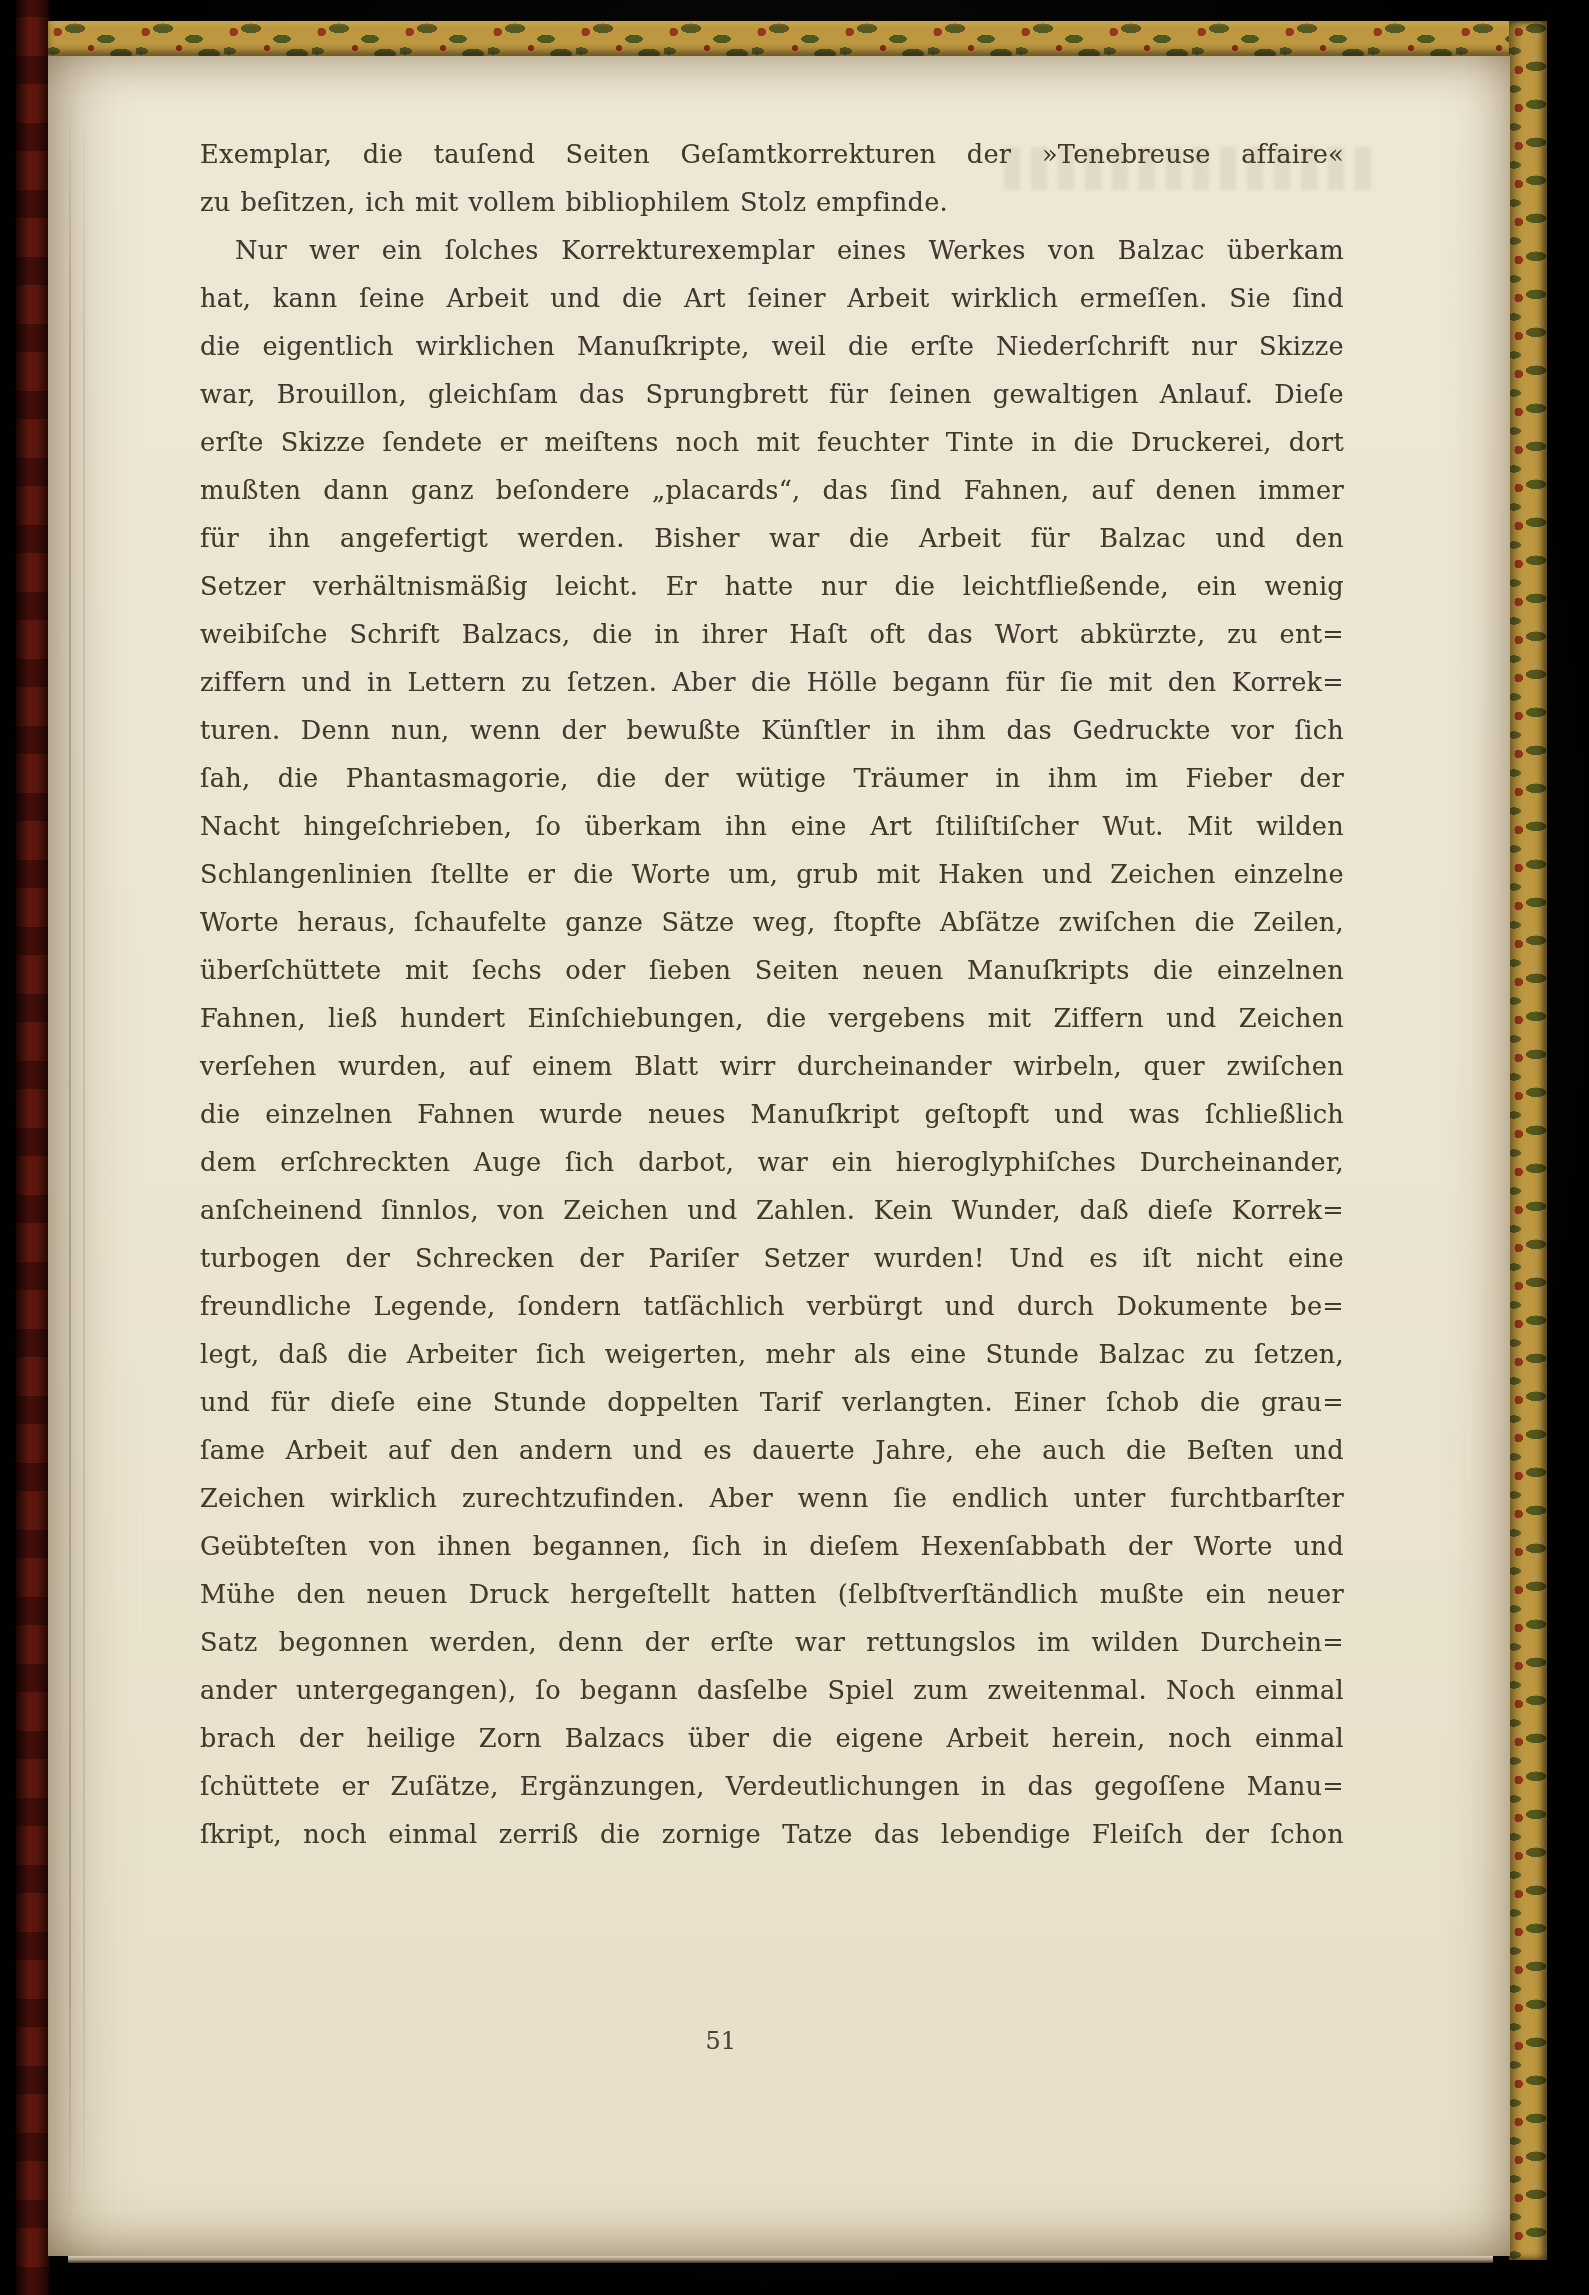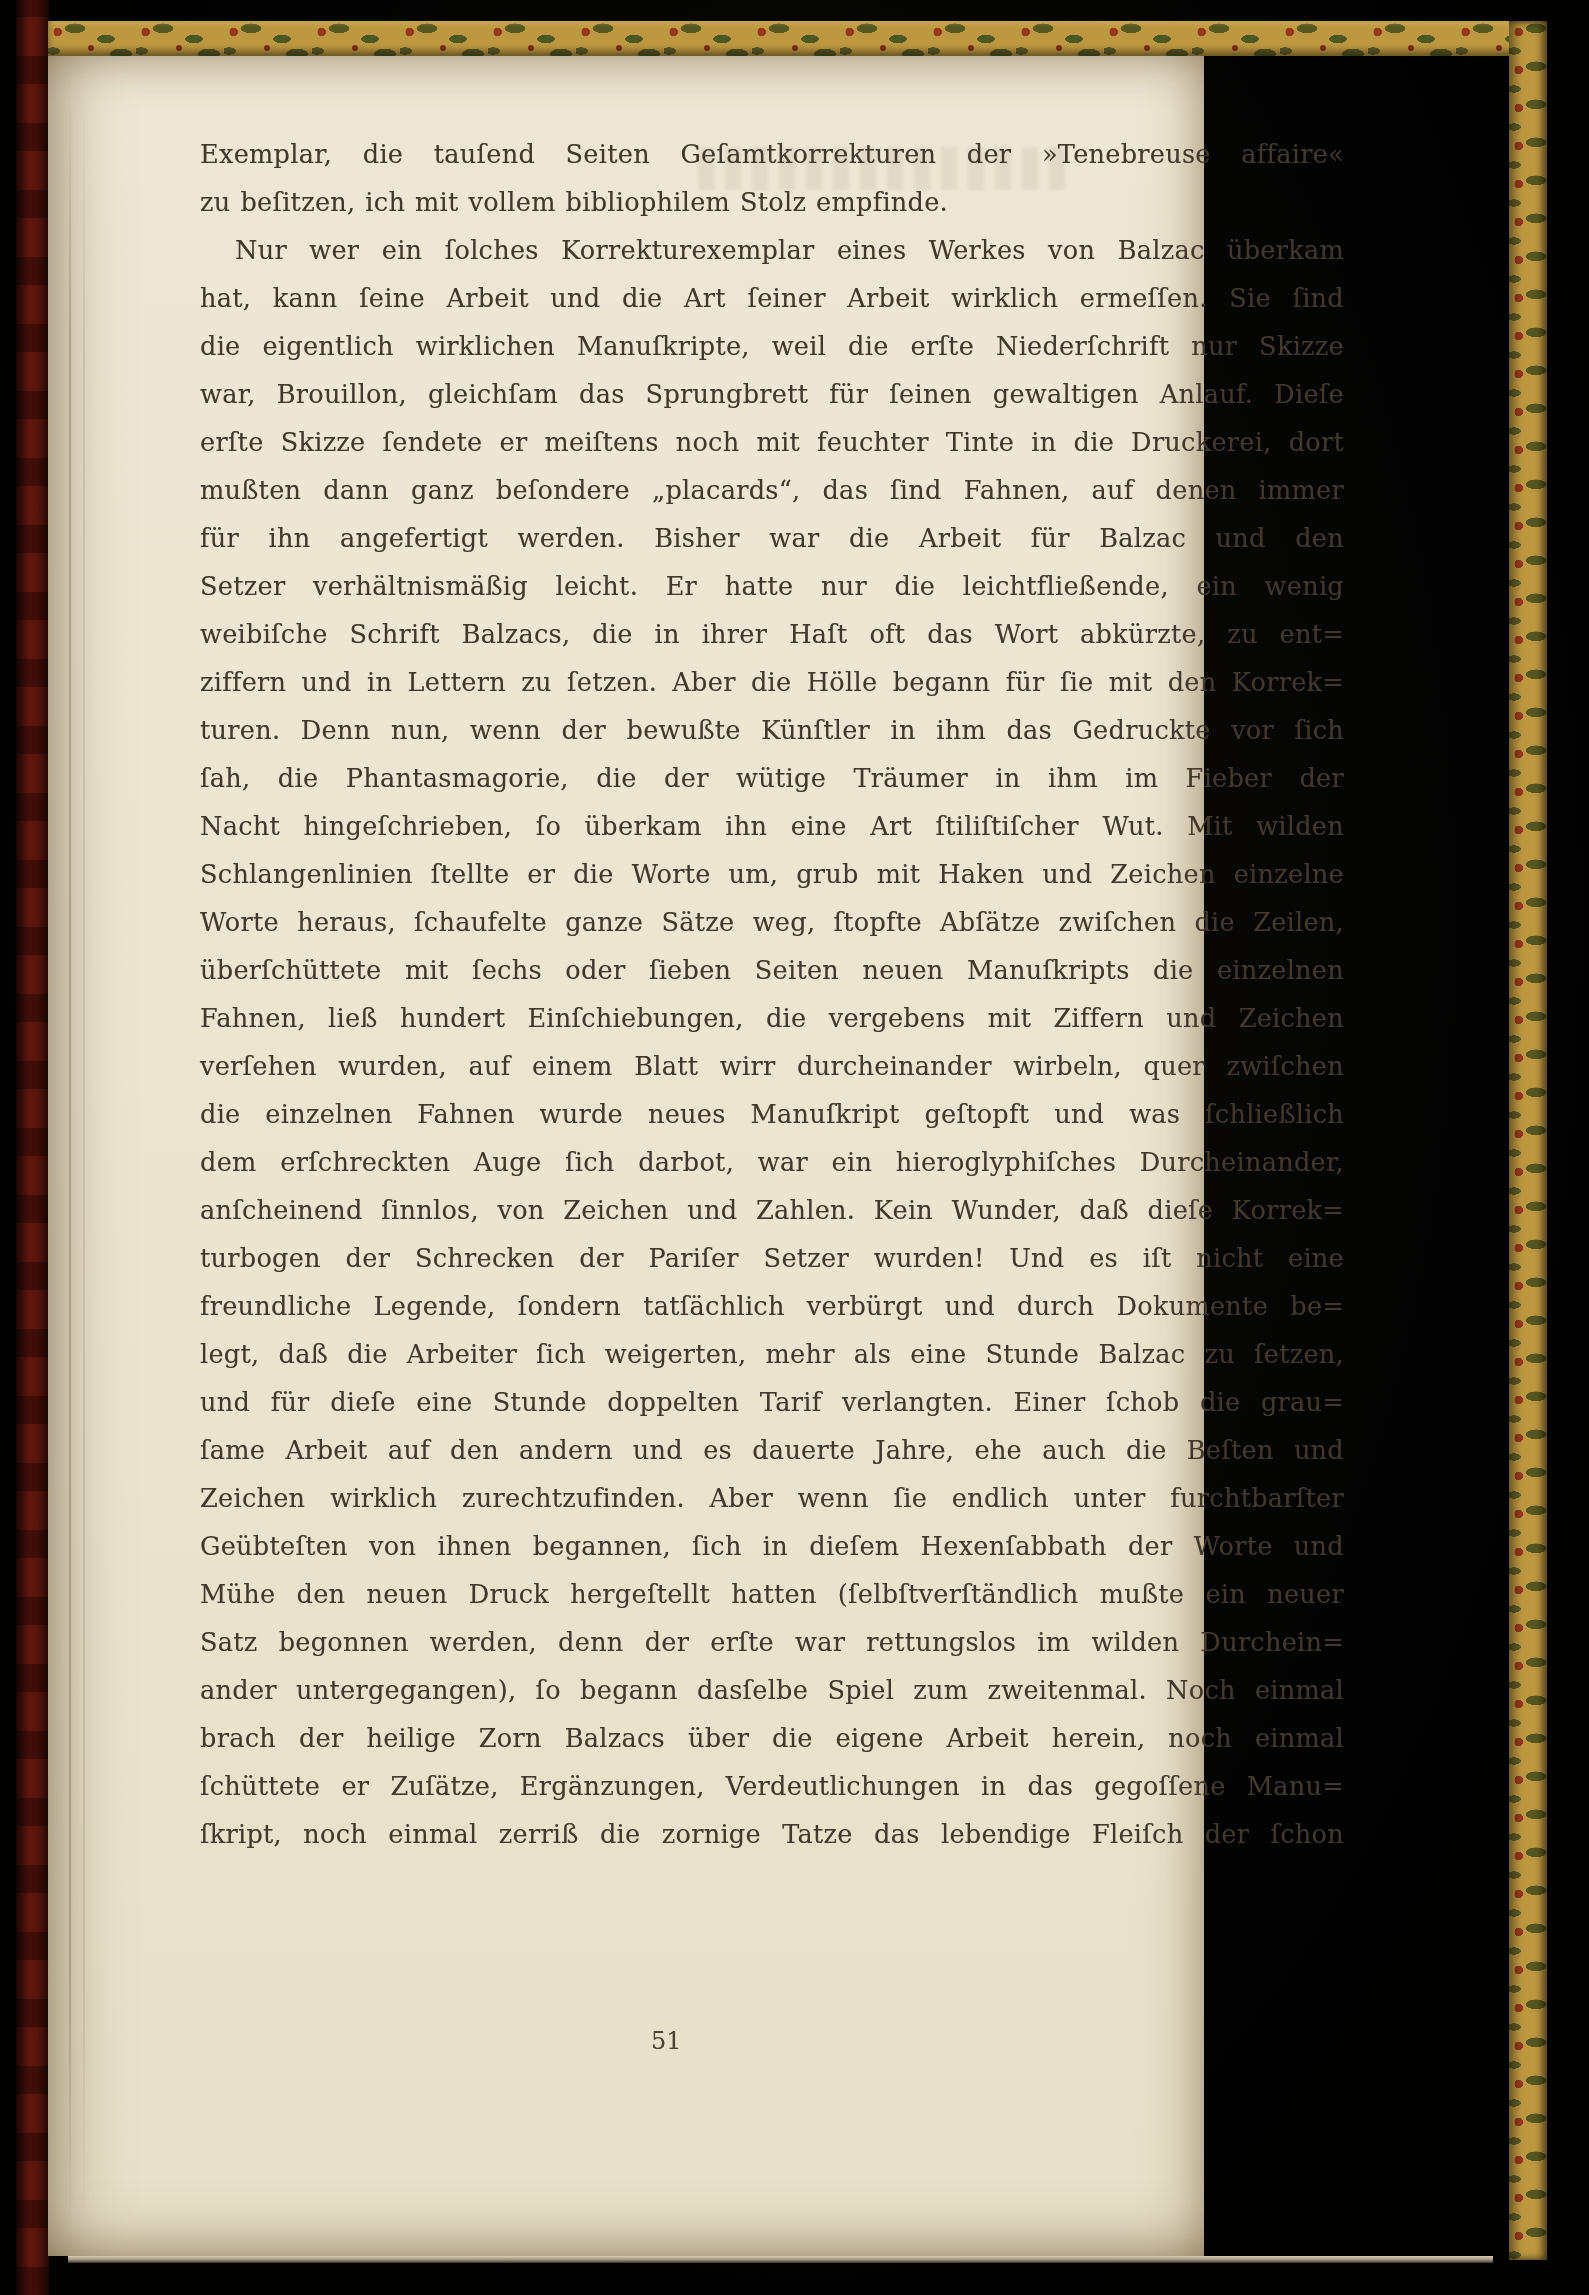--- a/index.html
+++ b/index.html
@@ -46,21 +46,21 @@
     position:absolute;left:48px;top:21px;width:1499px;height:35px;
     box-shadow:inset 0 -4.9px 7.3px rgba(0,0,0,.45), inset 0 3px 4.9px rgba(255,230,150,.25);
   }
   .cover-right{
     position:absolute;left:1509px;top:21px;width:38px;height:2239px;
     box-shadow:inset 6px 0 8.5px rgba(0,0,0,.4), inset -4.9px 0 7.3px rgba(0,0,0,.55);
   }
 
   
   .page{
-    position:absolute;left:48px;top:56px;width:1156px;height:2200px;
+    position:absolute;left:48px;top:56px;width:1462px;height:2200px;
     background:
       linear-gradient(180deg, #eee7d5 0%, var(--page) 45%, #e7dfc9 100%);
     box-shadow:
       inset 43px 0 67px -33px rgba(95,72,42,.55),
       inset -33px 0 55px -30px rgba(110,85,45,.5),
       inset 0 33px 55px -37px rgba(110,85,45,.45),
       inset 0 -43px 61px -40px rgba(110,85,45,.5);
   }
   .gutter-crease{
     position:absolute;left:21px;top:37px;width:1.8px;height:2132px;
@@ -92,21 +92,21 @@
     height:48px;line-height:48px;
     text-align:justify;
     text-align-last:justify;
     white-space:normal;
   }
   .line.end{text-align-last:left;}
   .line.indent{text-indent:35px;}
 
   .folio{
     position:absolute;left:603px;top:1971px;width:85px;
-    text-align:left;
+    text-align:right;
     color:#4a4336;
     font-size:24px;line-height:29px;
     text-shadow:0 0 0.6px rgba(66,57,44,.35);
   }
 </style>
 </head>
 <body>
 
 <div class="canvas">
   <div class="spine"></div>

